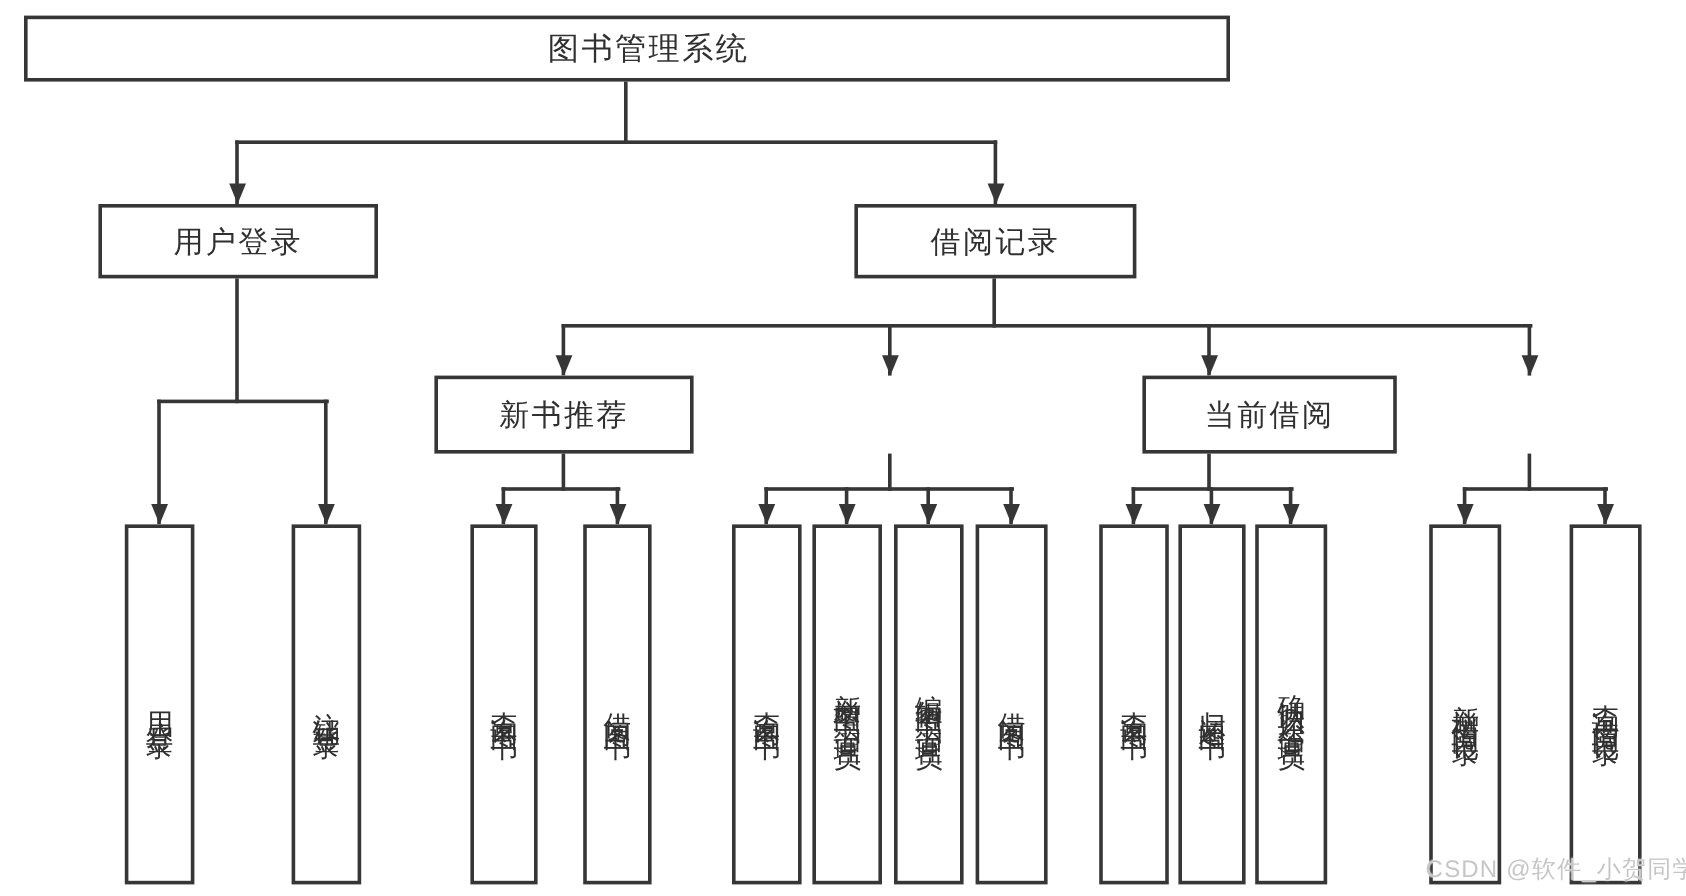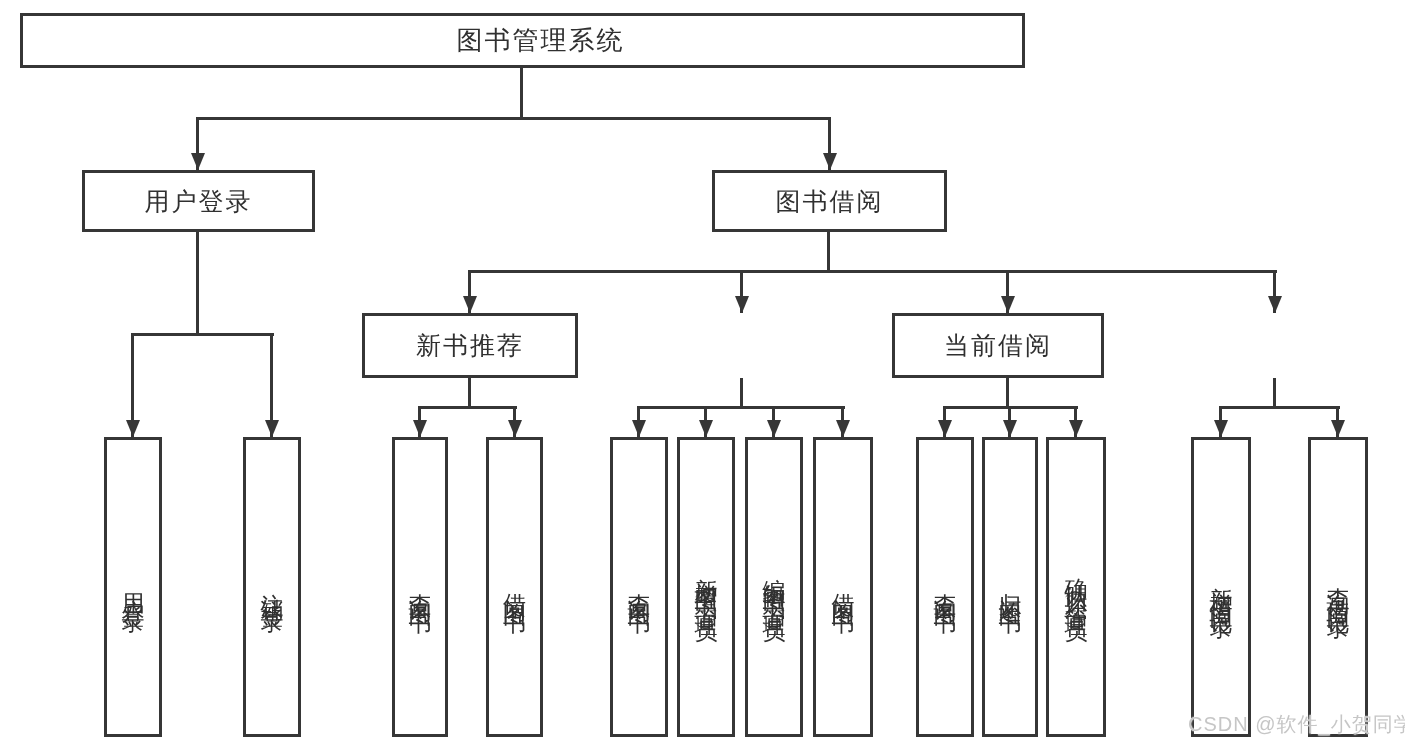--- a/index.html
+++ b/index.html
@@ -69,36 +69,36 @@
 <div id="canvas">
 
   <div class="node h root" style="left:20px;top:13px;width:1005px;height:55px;padding-left:36px;">图书管理系统</div>
 
   <div class="vline" style="left:520px;top:68px;height:51px;"></div>
   <div class="hline" style="left:196px;top:117px;width:635px;"></div>
   <div class="varrow" style="left:196px;top:117px;height:53px;"></div>
   <div class="varrow" style="left:828px;top:117px;height:53px;"></div>
 
   <div class="node h" style="left:82px;top:170px;width:233px;height:62px;">用户登录</div>
-  <div class="node h" style="left:712px;top:170px;width:235px;height:62px;">图书借阅</div>
+  <div class="node h" style="left:712px;top:170px;width:235px;height:62px;">借阅记录</div>
 
   <div class="vline" style="left:196px;top:232px;height:104px;"></div>
   <div class="hline" style="left:131px;top:333px;width:143px;"></div>
   <div class="varrow" style="left:131px;top:333px;height:104px;"></div>
   <div class="varrow" style="left:270px;top:333px;height:104px;"></div>
 
   <div class="vline" style="left:827px;top:232px;height:41px;"></div>
   <div class="hline" style="left:468px;top:270px;width:809px;"></div>
   <div class="varrow" style="left:468px;top:270px;height:43px;"></div>
   <div class="varrow" style="left:740px;top:270px;height:43px;"></div>
   <div class="varrow" style="left:1006px;top:270px;height:43px;"></div>
   <div class="varrow" style="left:1273px;top:270px;height:43px;"></div>
 
   <div class="node h" style="left:362px;top:313px;width:216px;height:65px;">新书推荐</div>
-  <div class="node h" style="left:892px;top:313px;width:212px;height:65px;">当前借阅</div>
+  <div class="node h" style="left:952px;top:313px;width:212px;height:65px;">当前借阅</div>
 
   <div class="vline" style="left:468px;top:378px;height:31px;"></div>
   <div class="hline" style="left:418px;top:406px;width:99px;"></div>
   <div class="varrow" style="left:418px;top:406px;height:31px;"></div>
   <div class="varrow" style="left:513px;top:406px;height:31px;"></div>
 
   <div class="vline" style="left:740px;top:378px;height:31px;"></div>
   <div class="hline" style="left:637px;top:406px;width:208px;"></div>
   <div class="varrow" style="left:637px;top:406px;height:31px;"></div>
   <div class="varrow" style="left:704px;top:406px;height:31px;"></div>

